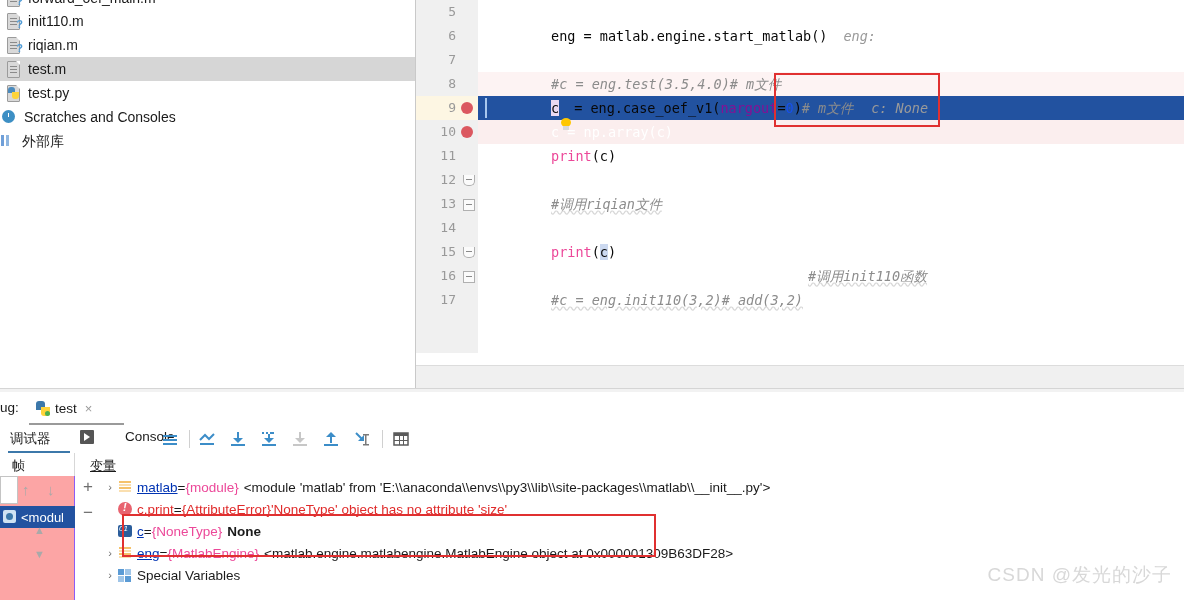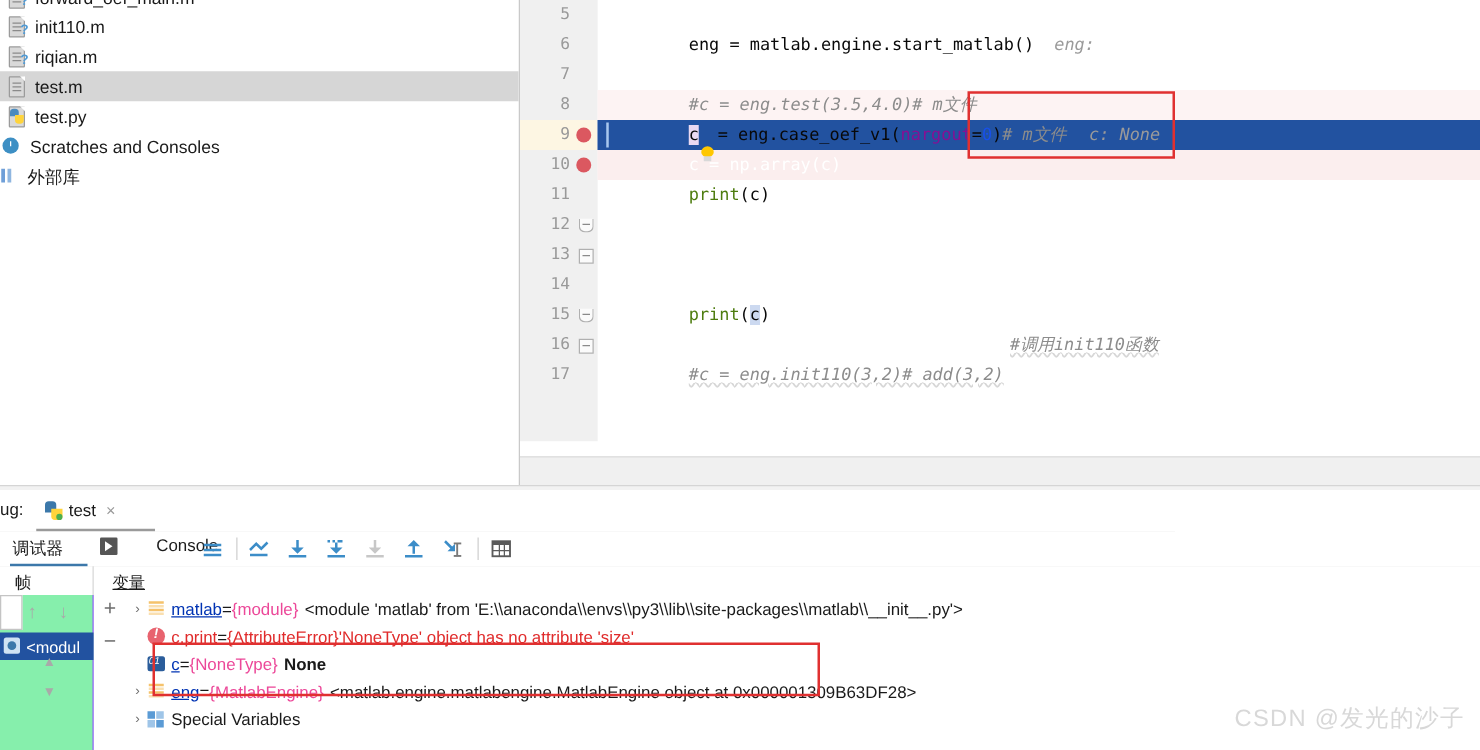--- a/index.html
+++ b/index.html
@@ -65,21 +65,21 @@
   .code-line{
     position:absolute;left:0;right:0;height:24px;line-height:24px;
     font-family:"DejaVu Sans Mono","Liberation Mono",monospace;
     font-size:13.5px;white-space:pre;padding-left:8px;
   }
   .gut-hl{position:absolute;left:0;width:62px;height:24px;background:#fdf6e3;}
   .hl-exec{position:absolute;left:0;right:0;height:24px;background:#2252a0;}
   .hl-bpline{position:absolute;left:0;right:0;height:24px;background:#fbeeee;}
   .hl-bpline2{position:absolute;left:0;right:0;height:24px;background:#fae9e9;}
   .caret{position:absolute;left:7px;width:2px;height:20px;top:2px;background:#a8c7ee;}
-  .kw{color:#4d7c0f;}
+  .kw{color:#ec4899;}
   .num{color:#1750eb;}
   .param{color:#871094;}
   .plain{color:#080808;}
   .comment{color:#8c8c8c;font-style:italic;}
   .comment-u{color:#8c8c8c;font-style:italic;text-decoration:underline;text-decoration-style:wavy;text-decoration-color:#d7d7d7;}
   .onblue{color:#ffffff;}
   .inlay{color:#9a9a9a;font-style:italic;}
   .selbg{background:#ccd9f0;}
   .caret-hint{background:#ead9f2;}
   .bulb{
@@ -129,21 +129,21 @@
   .tb-ico{position:absolute;top:4px;width:20px;height:20px;}
   .tb-sep{position:absolute;top:5px;width:1px;height:18px;background:#d0d0d0;}
 
   
   #dbg-headers{position:absolute;left:0;top:61px;width:1184px;height:23px;background:#ffffff;border-bottom:1px solid #d7d7d7;}
   #hdr-frames{position:absolute;left:12px;top:4px;font-size:13px;color:#1a1a1a;}
   #hdr-vars{position:absolute;left:90px;top:4px;font-size:13px;color:#1a1a1a;text-decoration:underline;}
   #hdr-div{position:absolute;left:74px;top:0;width:1px;height:23px;background:#d7d7d7;}
 
   
-  #frames-col{position:absolute;left:0;top:84px;width:74px;height:124px;background:#86efac;border-right:6px solid #8b5cf6;}
+  #frames-col{position:absolute;left:0;top:84px;width:74px;height:124px;background:#fca5a5;border-right:1px solid #8b5cf6;}
   #frame-sel{position:absolute;left:0;top:30px;width:74px;height:22px;background:#2252a0;display:flex;align-items:center;padding-left:3px;}
   #frame-sel .ftext{color:#fff;font-size:13px;margin-left:4px;}
   .frame-ico{width:14px;height:14px;position:relative;}
   .frame-ico .c1{position:absolute;left:0;top:0;width:13px;height:13px;background:#cfe2f3;border-radius:2px;}
   .frame-ico .c2{position:absolute;left:3px;top:3px;width:7px;height:7px;border-radius:50%;background:#3c78aa;}
   #frames-box{position:absolute;left:0;top:0;width:16px;height:26px;border:1px solid #c4c4c4;background:#fff;}
 
   
   #mini-tools{position:absolute;left:14px;top:84px;width:60px;height:124px;}
   .mt{position:absolute;color:#a9a9a9;font-size:15px;}
@@ -305,20 +305,23 @@
       </div>
 
       <div class="code-line" style="top:96px;">
         <span class="caret"></span><span class="onblue">c = np.array(c)</span>
       </div>
 
       <div class="code-line" style="top:120px;">
         <span class="kw">print</span><span class="plain">(</span><span class="plain">c</span><span class="plain">)</span>
       </div>
 
+      <div class="code-line" style="top:168px;">
+        <span class="comment-u">#调用riqian文件</span>
+      </div>
 
 
       <div class="code-line" style="top:216px;">
         <span class="kw">print</span><span class="plain">(</span><span class="plain selbg">c</span><span class="plain">)</span>
       </div>
 
       <div class="code-line" style="top:240px;text-align:center;">
         <span class="comment-u">#调用init110函数</span>
       </div>
 

